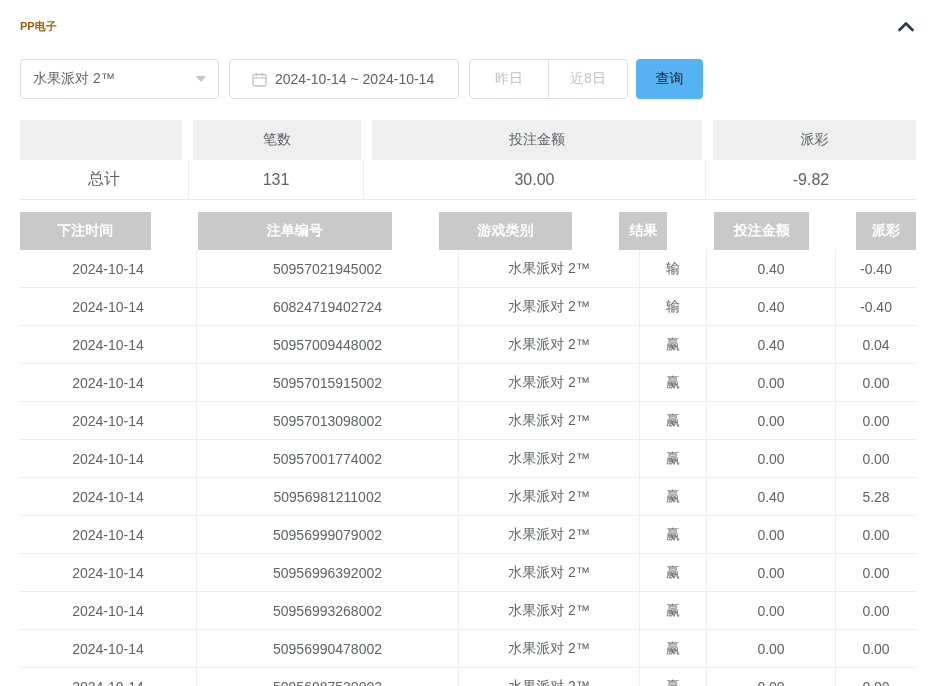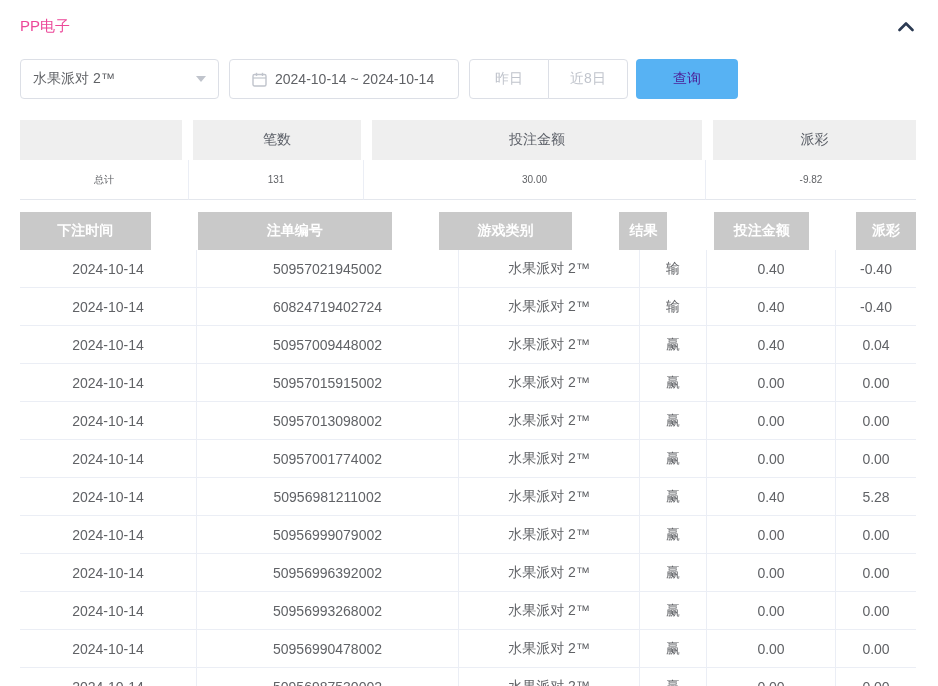--- a/index.html
+++ b/index.html
@@ -2,48 +2,48 @@
 <html><head>
 <meta charset="utf-8">
 <style>
   * { margin:0; padding:0; box-sizing:border-box; }
   html,body { width:938px; height:686px; overflow:hidden; background:#ffffff;
     font-family:"Liberation Sans","DejaVu Sans",sans-serif; color:#606266; }
   .wrap { padding:0 22px 0 20px; }
 
   
   .title-row { margin-top:14px; height:24px; display:flex; align-items:center; justify-content:space-between; }
-  .panel-title { font-size:15px; font-weight:normal; color:#ec4899; }
+  .panel-title { font-size:11px; font-weight:bold; color:#a16207; }
   .collapse-btn { width:20px; height:20px; display:flex; align-items:center; justify-content:center; cursor:pointer; background:none; border:none; }
 
   
   .controls { margin-top:21px; height:40px; display:flex; align-items:center; }
   .select-box { width:199px; height:40px; border:1px solid #dcdfe6; border-radius:4px; background:#fff;
     display:flex; align-items:center; padding:0 12px; font-size:14px; color:#606266; cursor:pointer; }
   .select-box .sel-text { flex:1; }
   .caret-down { width:0; height:0; border-left:5px solid transparent; border-right:5px solid transparent; border-top:6px solid #c0c4cc; }
   .date-box { width:230px; height:40px; border:1px solid #dcdfe6; border-radius:4px; background:#fff; margin-left:10px;
     display:flex; align-items:center; padding:0 22px; font-size:14px; color:#606266; cursor:pointer; }
   .date-box .date-text { margin-left:8px; white-space:nowrap; }
   .btn-group { display:flex; margin-left:10px; }
   .quick-btn { height:40px; background:#fff; border:1px solid #dcdfe6; font-size:14px; color:#c0c4cc;
     cursor:pointer; margin-left:-1px; position:relative; font-family:inherit; }
   .quick-btn:first-child { margin-left:0; border-radius:4px 0 0 4px; }
   .quick-btn:last-child { border-radius:0 4px 4px 0; }
   .quick-btn.w1 { width:78px; } .quick-btn.w2 { width:80px; }
   .quick-btn.active { border-color:#57b2f3; color:#57b2f3; z-index:1; }
-  .search-btn { margin-left:8px; width:102px; height:40px; background:#57b2f3; color:#4c1d95; border:none;
+  .search-btn { margin-left:8px; width:67px; height:40px; background:#57b2f3; color:#0f172a; border:none;
     border-radius:4px; font-size:14px; cursor:pointer; font-family:inherit; }
 
   
   .summary { margin-top:21px; }
   .sum-head { display:grid; grid-template-columns:168fr 175fr 342fr 211fr; gap:11px; height:40px; }
   .sum-head > div { background:#efefef; display:flex; align-items:center; justify-content:center; font-size:14px; color:#5a5e66; }
   .sum-row { display:grid; grid-template-columns:168fr 175fr 342fr 211fr; height:40px; }
-  .sum-row > div { display:flex; align-items:center; justify-content:center; font-size:10px; color:#606266;
+  .sum-row > div { display:flex; align-items:center; justify-content:center; font-size:16px; color:#606266;
     border-bottom:1px solid #e4e7ed; }
   .sum-row > div + div { border-left:1px solid #ebeef5; }
 
   
   .detail { margin-top:12px; }
   .det-head { display:grid; grid-template-columns:177fr 262fr 181fr 67fr 129fr 80fr; height:38px;gap:45px; }
   .det-head > div { background:#c9c9c9; color:#fff; font-size:14px; font-weight:bold;
     display:flex; align-items:center; justify-content:center; }
   .det-head > div:not(:last-child) { border-right:2px solid #fff; }
   .det-row { display:grid; grid-template-columns:177fr 262fr 181fr 67fr 129fr 80fr; height:38px; }

